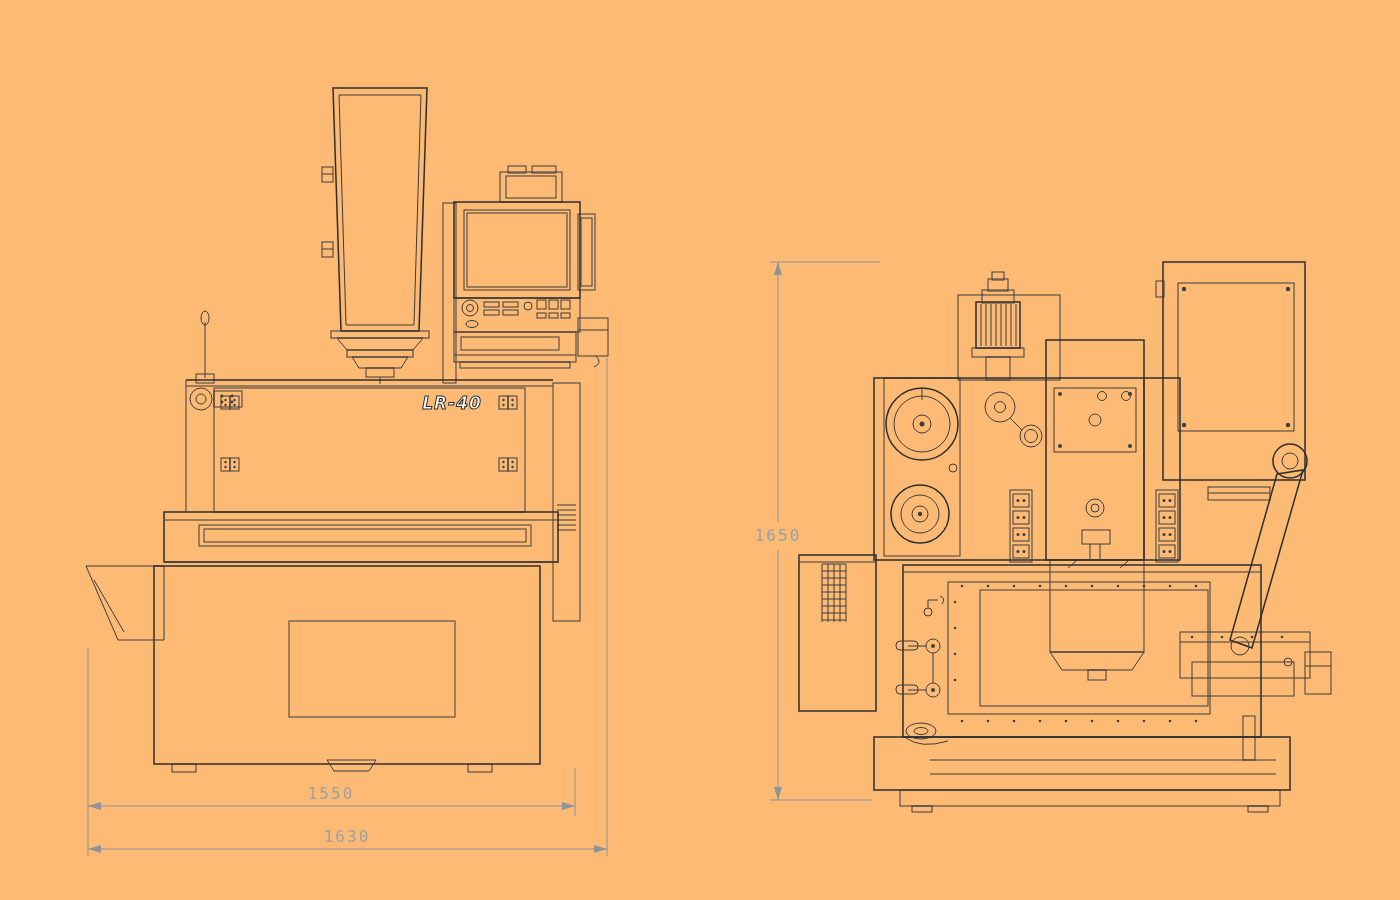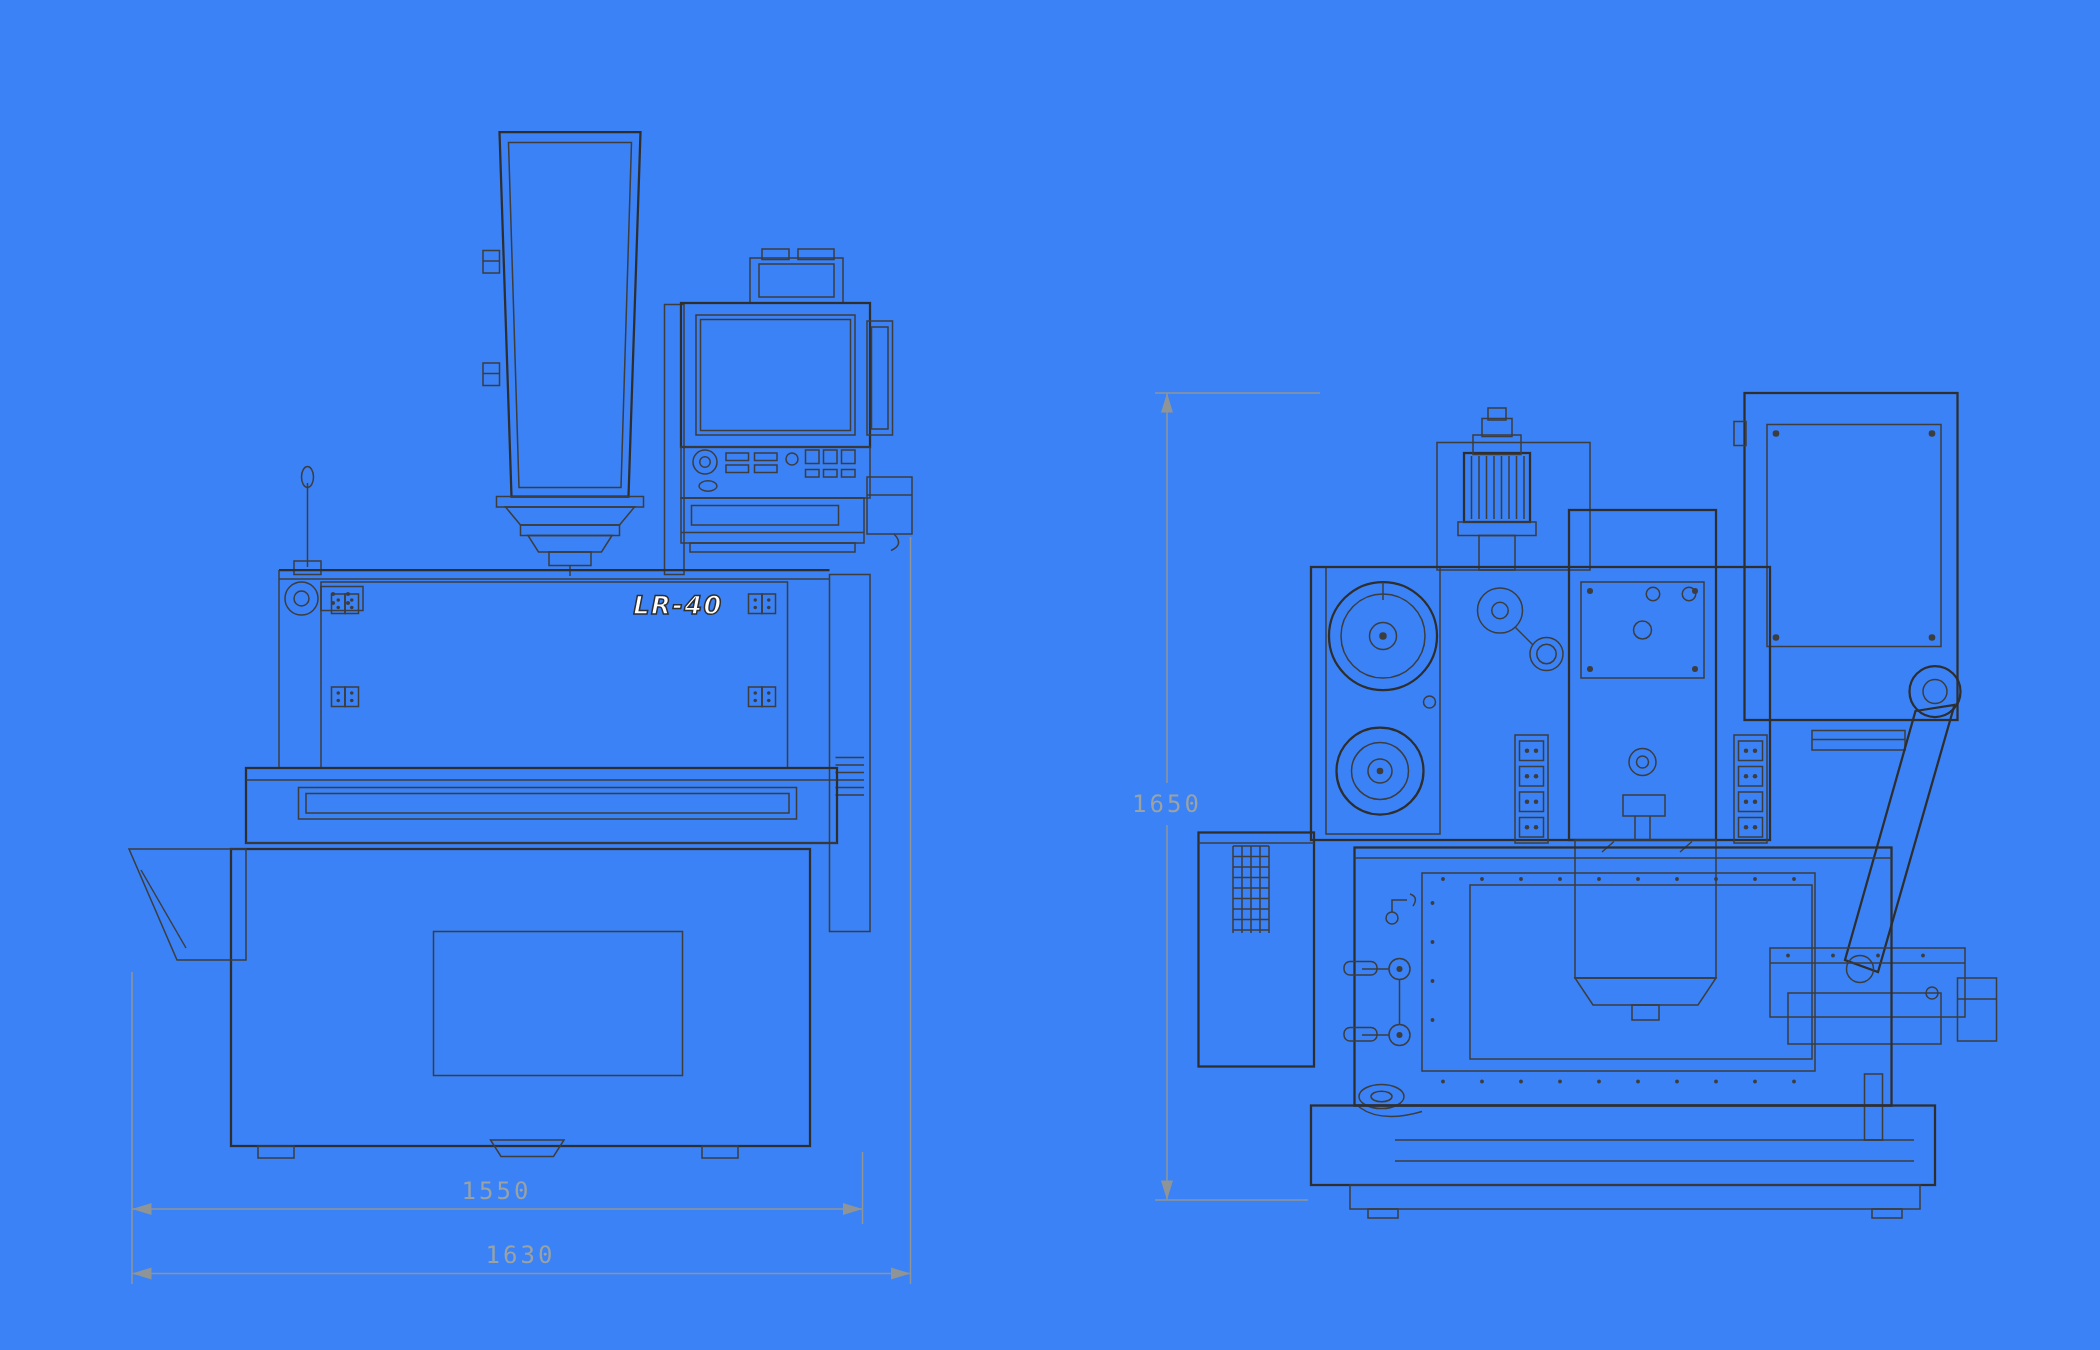--- a/index.html
+++ b/index.html
@@ -1,16 +1,16 @@
 <!DOCTYPE html>
 <html><head>
 <meta charset="utf-8">
 <style>
   html,body{margin:0;padding:0;background:#ffffff;}
-  .stage{position:relative;width:1400px;height:900px;background:#3b82f6;overflow:hidden;}
+  .stage{position:relative;width:1400px;height:900px;background:#fdba74;overflow:hidden;}
   .ln{fill:none;stroke:#3d3d3d;stroke-width:1;stroke-linejoin:miter;stroke-linecap:butt;}
   .ln2{fill:none;stroke:#2e2e2e;stroke-width:1.5;}
   .filldot{fill:#3d3d3d;stroke:none;}
   .dots{stroke:#3d3d3d;stroke-width:2.6;stroke-linecap:round;stroke-dasharray:0 26;fill:none;}
   .dots2{stroke:#3d3d3d;stroke-width:2.6;stroke-linecap:round;stroke-dasharray:0 30;fill:none;}
   .dim{stroke:#8f9496;stroke-width:1;fill:none;}
   .dimfill{fill:#8f9496;stroke:none;}
   .dimtext{font-family:"DejaVu Sans Mono",monospace;font-size:16px;fill:#9aa2a4;letter-spacing:2px;}
   .model{font-family:"DejaVu Sans",sans-serif;font-style:italic;font-weight:bold;font-size:17px;
          fill:#ffffff;stroke:#2e2e2e;stroke-width:1;letter-spacing:1px;}

